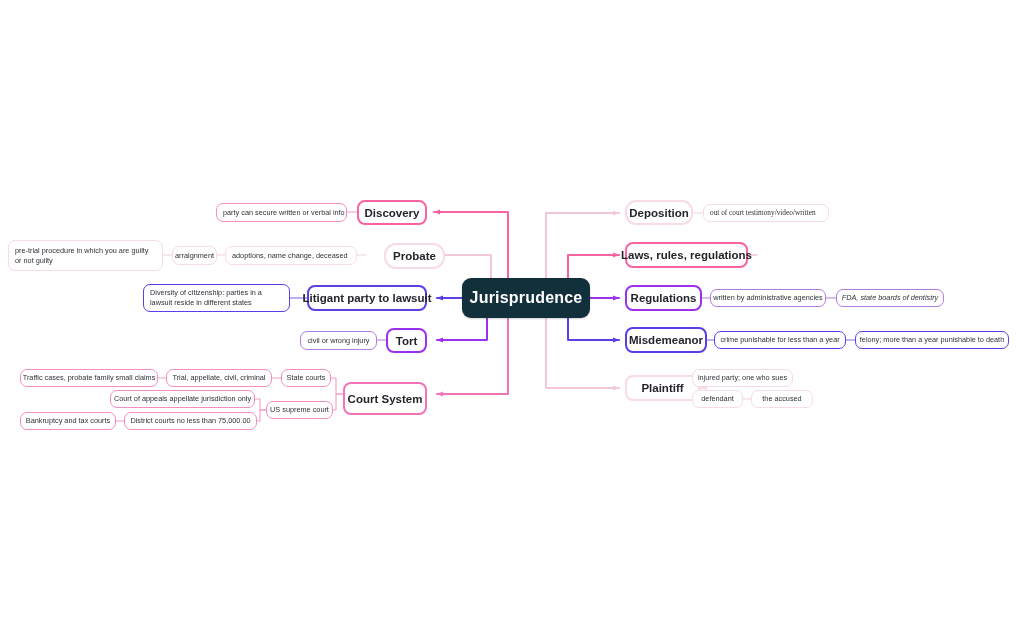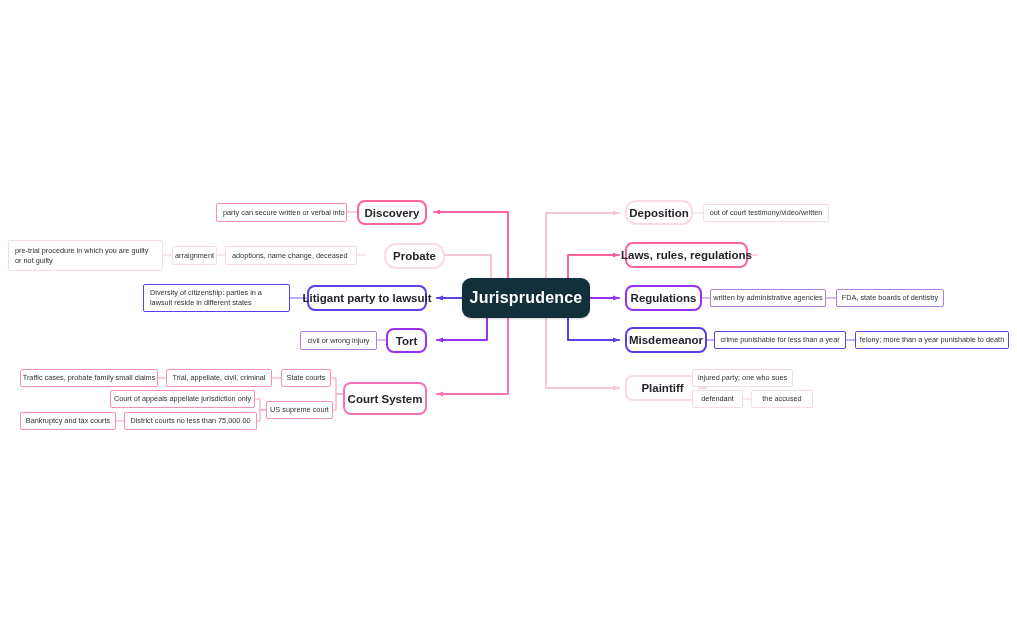--- a/index.html
+++ b/index.html
@@ -61,21 +61,21 @@
     font-weight: bold;
     color: #23252b;
     justify-content: center;
     padding: 0 9px;
   }
   .topic.wide { font-size: 11.5px; }
 
   
   .leaf {
     border-width: 1px;
-    border-radius: 2px;
+    border-radius: 7px;
     font-size: 7.3px;
     color: #2f3138;
     padding: 2px 6px;
     line-height: 1.35;
     white-space: normal;
   }
   .leaf.nowrap { white-space: nowrap; }
 
   
   .c-hotpink   { border-color: #f9639f; }
@@ -230,35 +230,35 @@
   <div class="node leaf c-rose nowrap" style="left:124px; top:412px; width:133px; height:18px; justify-content:center;">
     <span class="txt">District courts no less than 75,000.00</span>
   </div>
   <div class="node leaf c-rose nowrap" style="left:20px; top:412px; width:96px; height:18px; justify-content:center;">
     <span class="txt">Bankruptcy and tax courts</span>
   </div>
 
   <div class="node topic c-palepink" style="left:625px; top:200px; width:68px; height:25px;border-radius:11px;">
     <span class="txt">Deposition</span>
   </div>
-  <div class="node leaf c-palepink nowrap" style="left:703px; top:204px; width:126px; height:18px; justify-content:center;">
+  <div class="node leaf c-palepink nowrap" style="left:703px; top:204px; width:126px; height:18px; justify-content:flex-start;font-family:Liberation Serif, serif;">
     <span class="txt">out of court testimony/video/written</span>
   </div>
 
   <div class="node topic c-hotpink" style="left:625px; top:242px; width:123px; height:26px;">
     <span class="txt">Laws, rules, regulations</span>
   </div>
 
   <div class="node topic c-violet" style="left:625px; top:285px; width:77px; height:26px;">
     <span class="txt">Regulations</span>
   </div>
   <div class="node leaf c-lilac nowrap" style="left:710px; top:289px; width:116px; height:18px; justify-content:center;">
     <span class="txt">written by administrative agencies</span>
   </div>
-  <div class="node leaf c-lilac nowrap" style="left:836px; top:289px; width:108px; height:18px; justify-content:center;">
+  <div class="node leaf c-lilac nowrap" style="left:836px; top:289px; width:108px; height:18px; justify-content:center;font-style:italic;">
     <span class="txt">FDA, state boards of dentistry</span>
   </div>
 
   <div class="node topic c-indigo" style="left:625px; top:327px; width:82px; height:26px;">
     <span class="txt">Misdemeanor</span>
   </div>
   <div class="node leaf c-indigo nowrap" style="left:714px; top:331px; width:132px; height:18px; justify-content:center;">
     <span class="txt">crime punishable for less than a year</span>
   </div>
   <div class="node leaf c-indigo nowrap" style="left:855px; top:331px; width:154px; height:18px; justify-content:center;">

